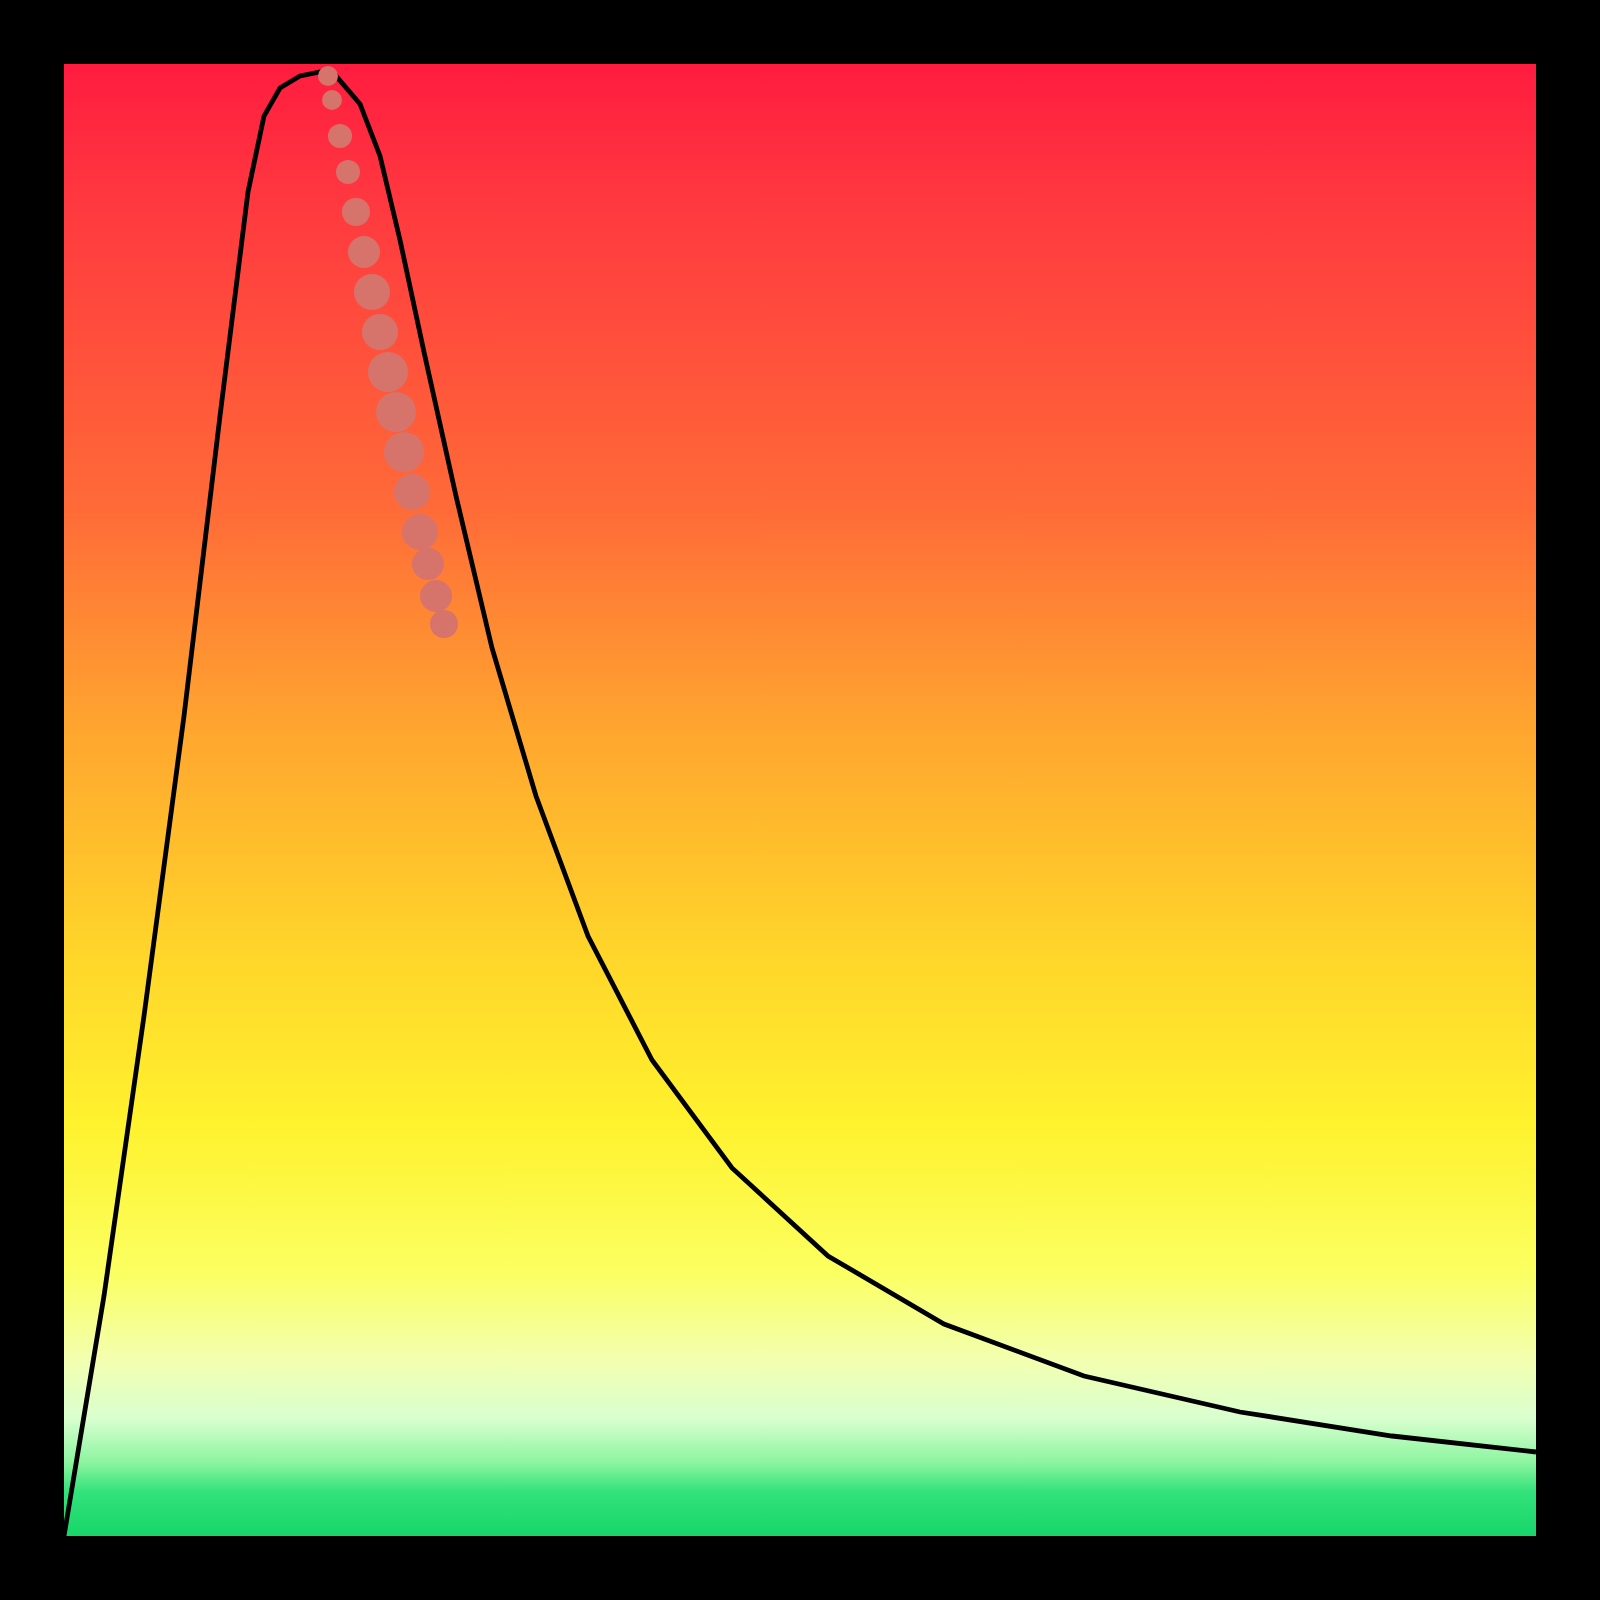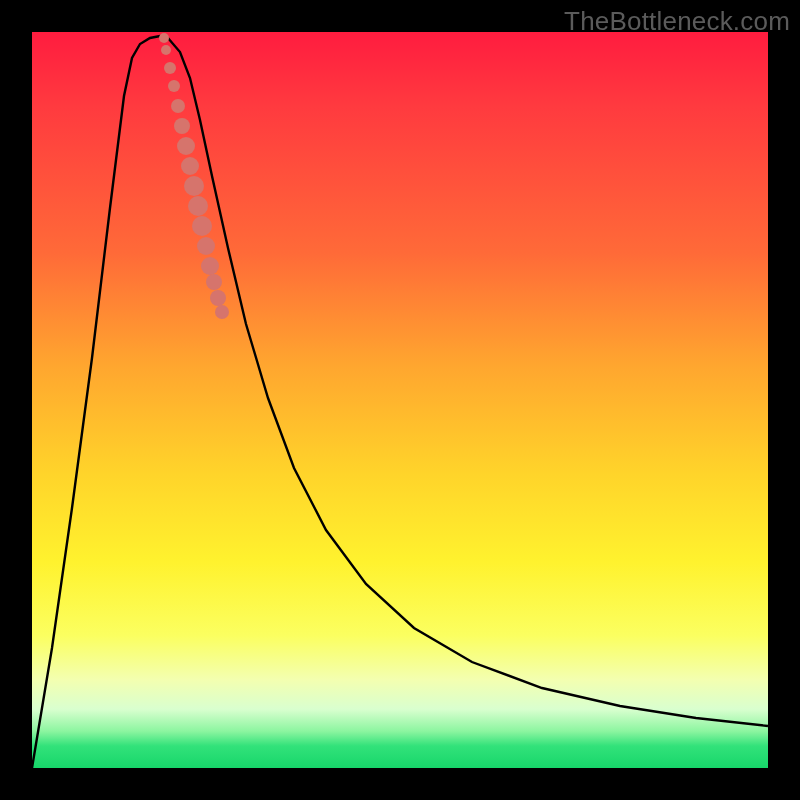--- a/index.html
+++ b/index.html
@@ -84,14 +84,13 @@
         <circle cx="166" cy="174" r="10" fill="#d6746c" stroke="#b35a54" stroke-width="0"></circle>
         <circle cx="170" cy="194" r="10" fill="#d6746c" stroke="#b35a54" stroke-width="0"></circle>
         <circle cx="174" cy="214" r="9" fill="#d6746c" stroke="#b35a54" stroke-width="0"></circle>
         <circle cx="178" cy="234" r="9" fill="#d6746c" stroke="#b35a54" stroke-width="0"></circle>
         <circle cx="182" cy="250" r="8" fill="#d6746c" stroke="#b35a54" stroke-width="0"></circle>
         <circle cx="186" cy="266" r="8" fill="#d6746c" stroke="#b35a54" stroke-width="0"></circle>
         <circle cx="190" cy="280" r="7" fill="#d6746c" stroke="#b35a54" stroke-width="0"></circle>
       </g>
   </svg>
 
-  <div class="watermark">TheBottleneck.com</div>
 </div>
 
 </body></html>

